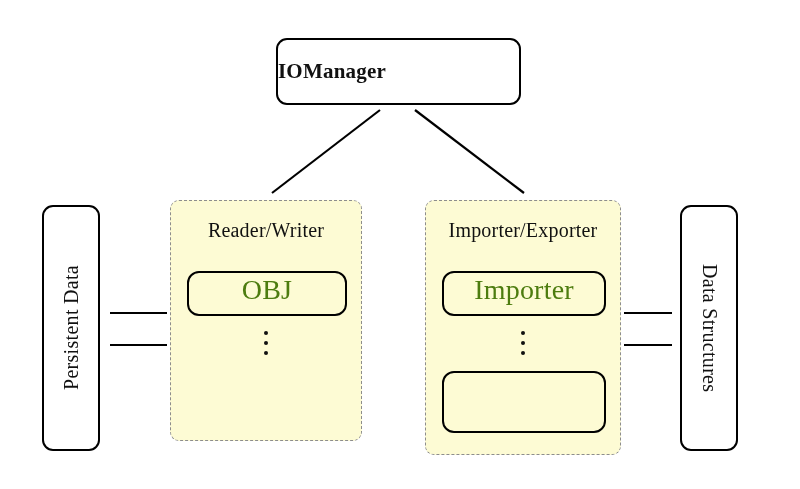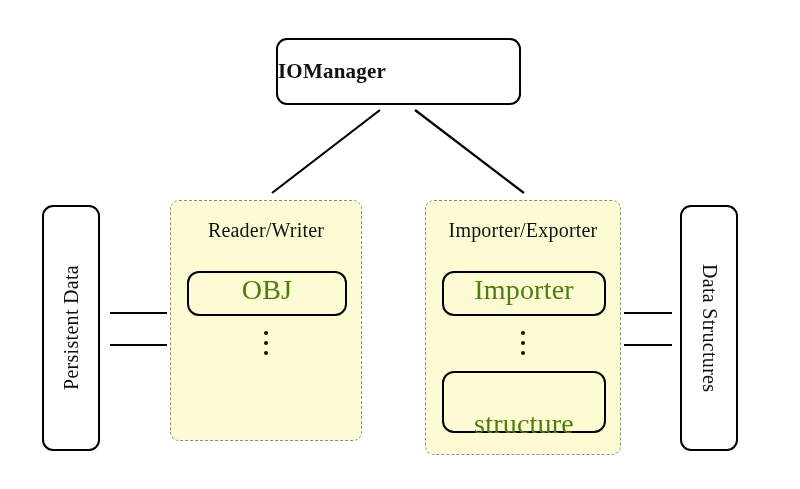--- a/index.html
+++ b/index.html
@@ -248,18 +248,17 @@
 
     <div class="vdots">
       <span></span>
         <span></span>
         <span></span>
     </div>
 
     <div class="panel-item" id="item-custom-struct">
       <span>
         <br>
-        <span>structure</span>
       </span>
     </div>
   </div>
 
 </div>
 
 </body></html>

